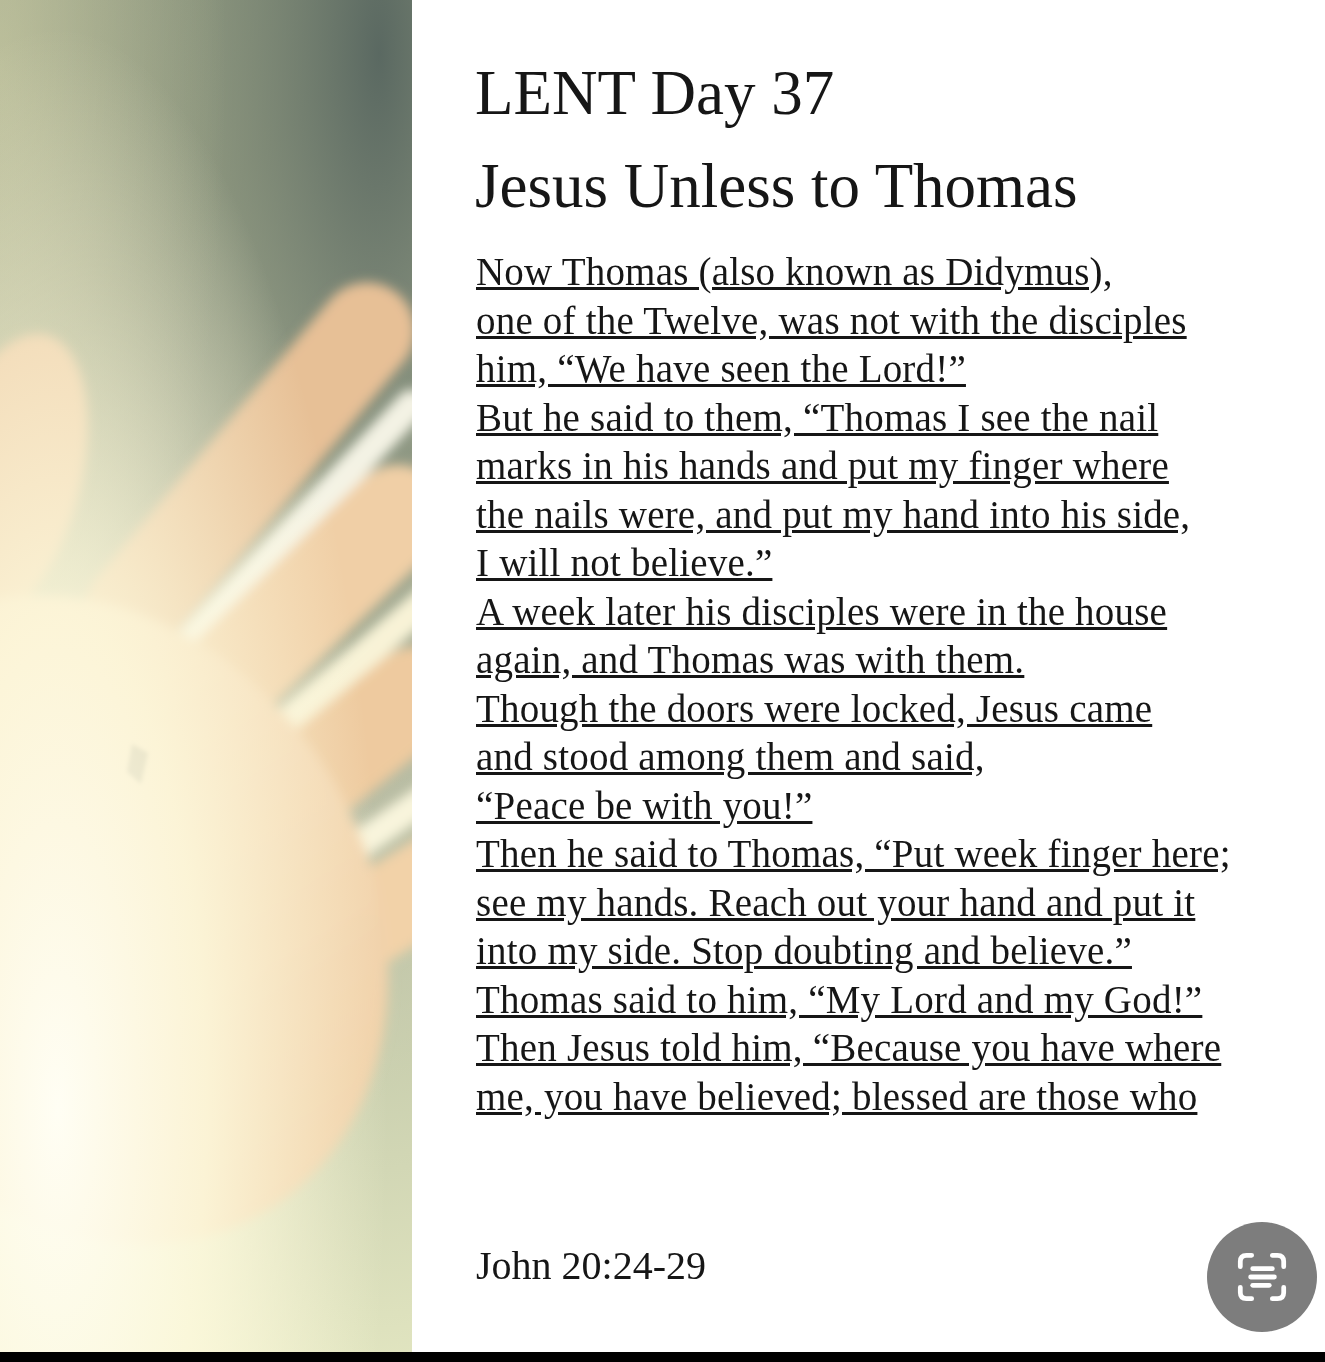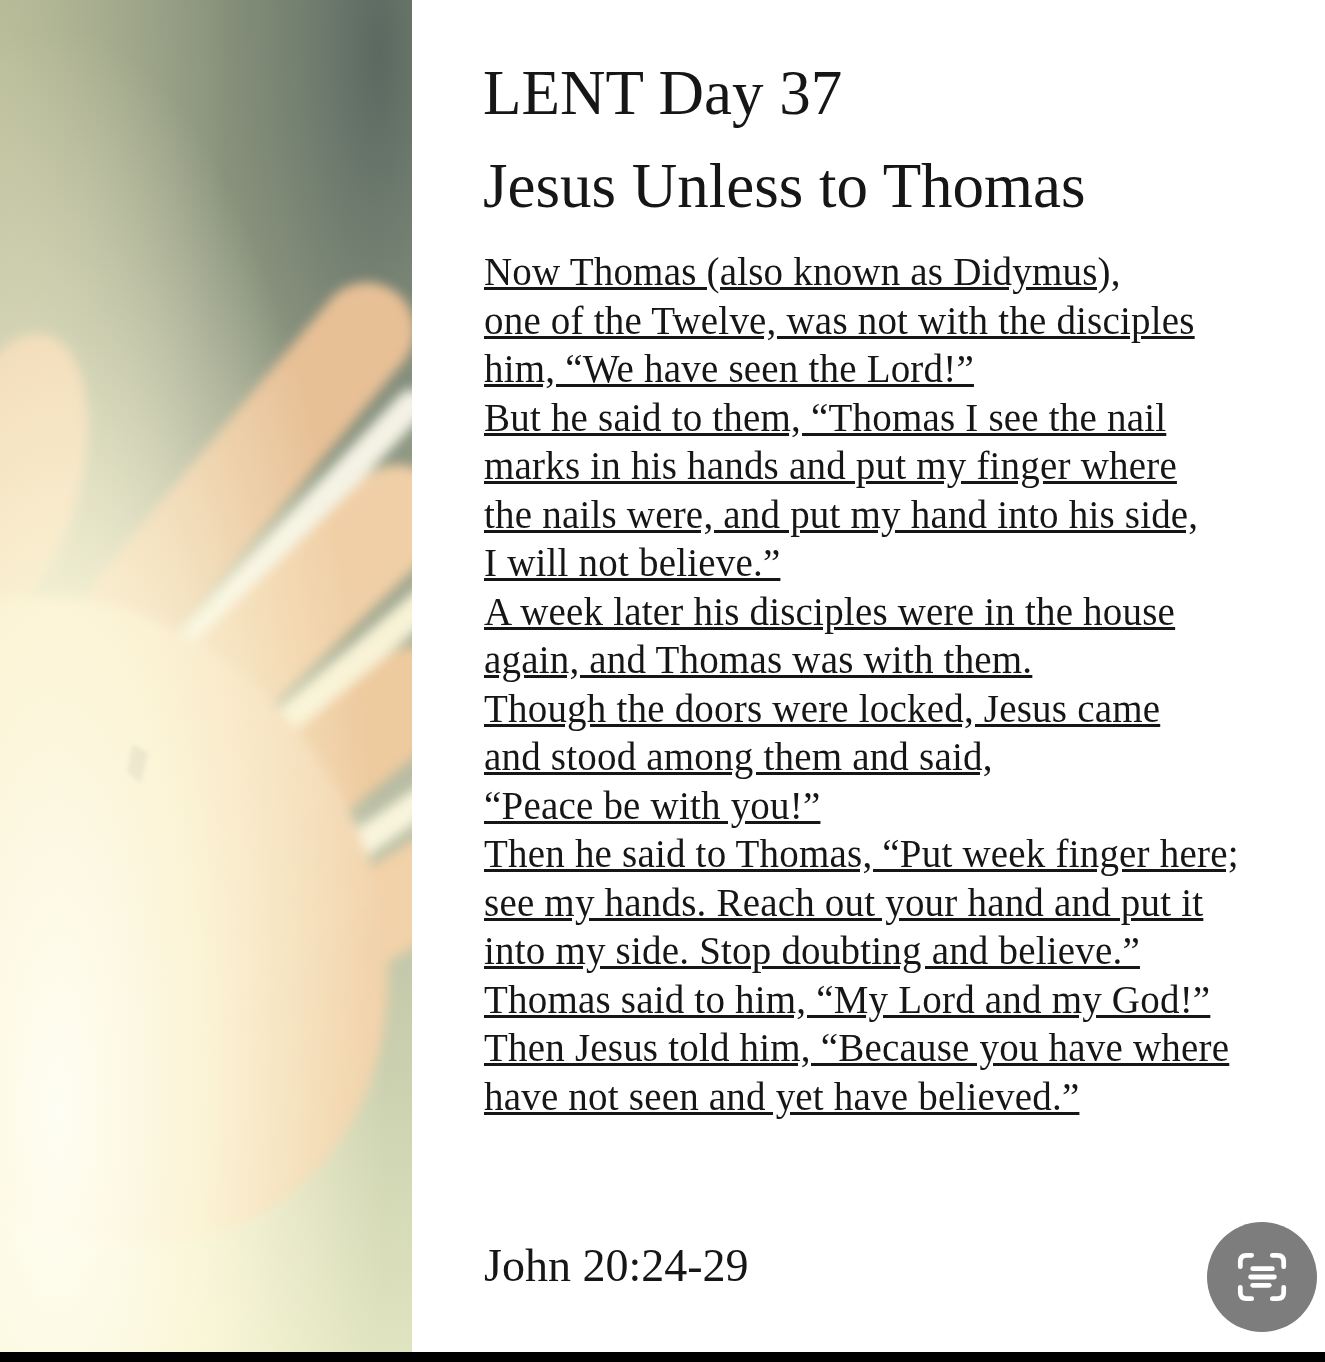--- a/index.html
+++ b/index.html
@@ -18,41 +18,40 @@
     width: 412px; height: 1352px;
     overflow: hidden;
   }
   .photo svg { display: block; }
 
   
   .content {
     position: absolute; left: 412px; top: 0; right: 0; height: 1352px;
     background: #ffffff;
     color: var(--text-color, #161616);
-    margin-left: 8px;
   }
   .title {
     position: absolute; left: 63px; top: 58px;
     font-size: 63px; line-height: 70px;
     white-space: nowrap;
   }
   .subtitle {
     position: absolute; left: 63px; top: 150px;
     font-size: 63px; line-height: 72px;
     white-space: nowrap;
   }
   .body-lines {
     position: absolute; left: 64px; top: 248px;
     font-size: 39px; line-height: 48.5px;
     letter-spacing: 0.2px;
   }
   .body-line { white-space: nowrap; text-decoration: underline; }
   .reference {
     position: absolute; left: 64px; top: 1244px;
-    font-size: 46px; line-height: 44px;
+    font-size: 40px; line-height: 44px;
     white-space: nowrap;
   }
 
   
   .scan-btn {
     position: absolute; left: 1207px; top: 1222px;
     width: 110px; height: 110px;
     border-radius: 50%;
     background: var(--scan-bg, #7d7d7d);
     border: none; padding: 0;
@@ -148,21 +147,21 @@
         <div class="body-line">A week later his disciples were in the house</div>
         <div class="body-line">again, and Thomas was with them.</div>
         <div class="body-line">Though the doors were locked, Jesus came</div>
         <div class="body-line">and stood among them and said,</div>
         <div class="body-line">“Peace be with you!”</div>
         <div class="body-line">Then he said to Thomas, “Put week finger here;</div>
         <div class="body-line">see my hands. Reach out your hand and put it</div>
         <div class="body-line">into my side. Stop doubting and believe.”</div>
         <div class="body-line">Thomas said to him, “My Lord and my God!”</div>
         <div class="body-line">Then Jesus told him, “Because you have where</div>
-        <div class="body-line">have not seen and yet have believed.”</div>
+        <div class="body-line">me, you have believed; blessed are those who</div>
       </div>
 
     <div class="reference">John 20:24-29</div>
   </div>
 
   <button class="scan-btn">
     <svg width="62" height="62" viewBox="0 0 60 60">
       <g fill="none" stroke="#ffffff" stroke-width="4.6" stroke-linecap="round">
         <path d="M9 20 V15 Q9 9 15 9 H20"></path>
         <path d="M40 9 H45 Q51 9 51 15 V20"></path>

